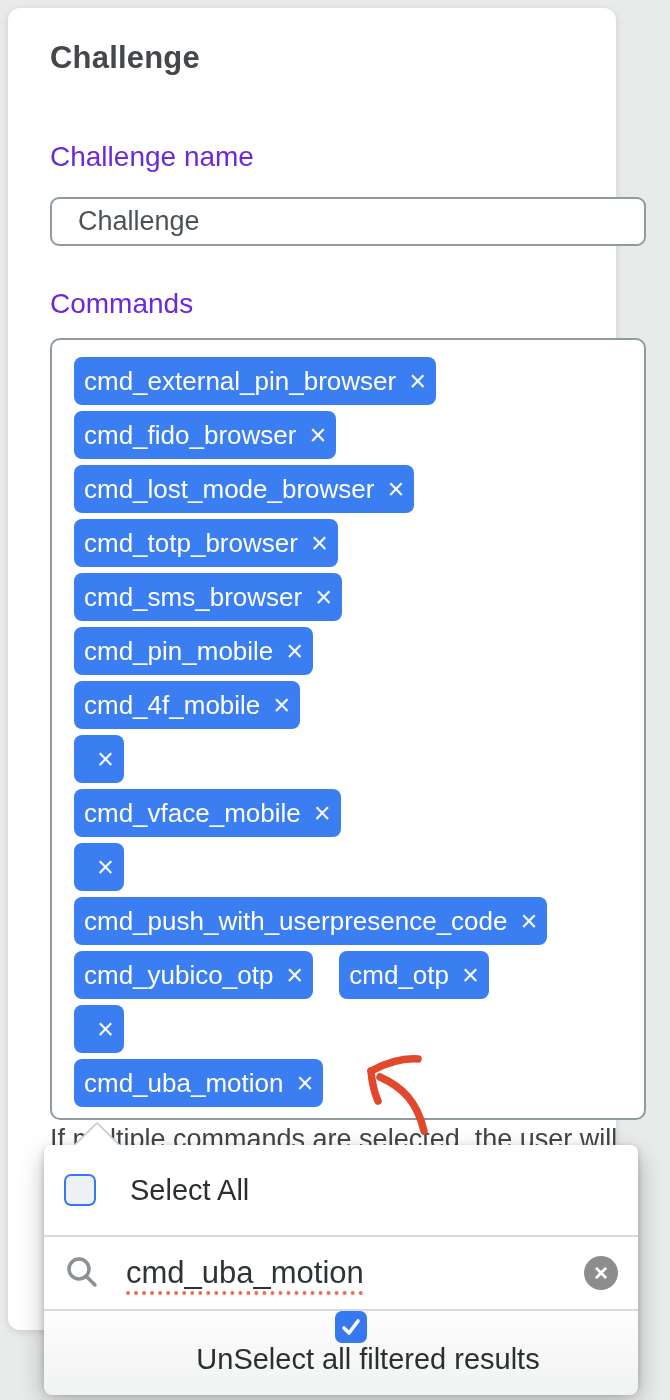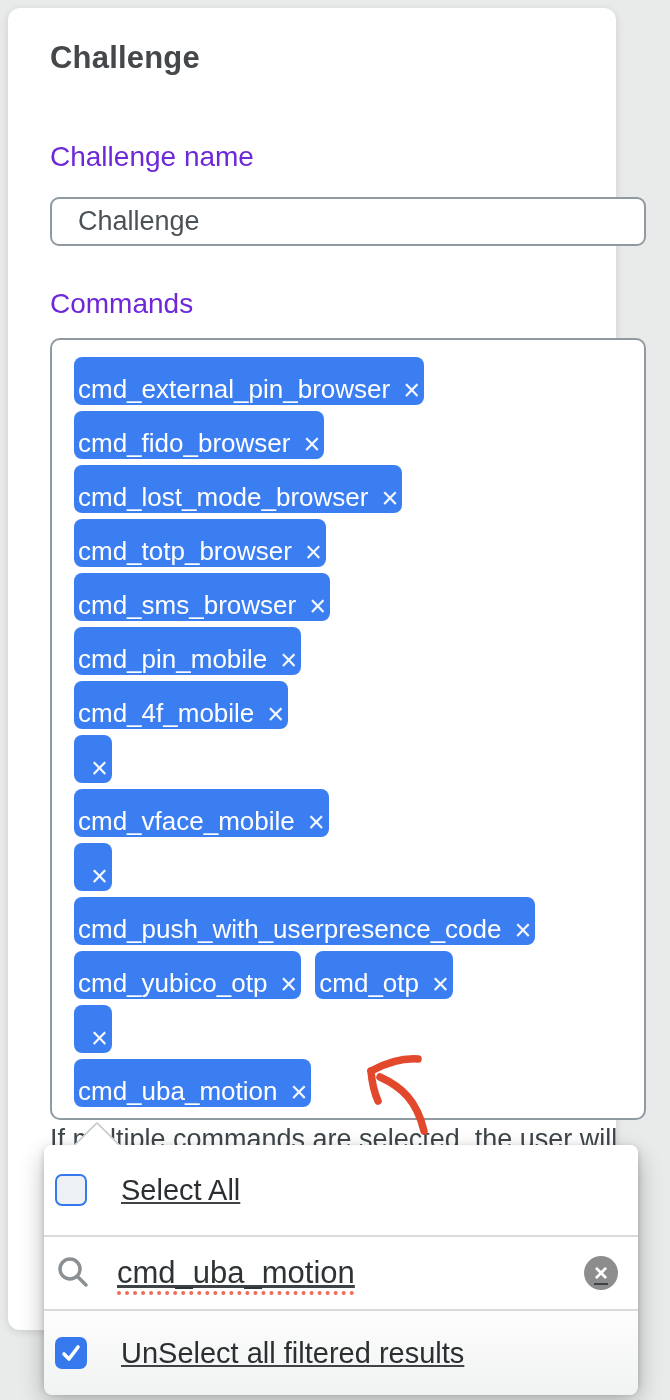--- a/index.html
+++ b/index.html
@@ -33,45 +33,45 @@
     display:flex;align-items:center;padding-left:26px;
     font-size:27px;color:#4b5257;background:#fff;
   }
   .commands-box{
     position:absolute;left:42px;top:330px;width:596px;height:782px;
     border:2px solid var(--border-gray);border-radius:10px;
     padding:17px 20px 0 22px;background:#fff;overflow:hidden;
   }
   .tag-row{white-space:nowrap;}
   .tag{
-    display:inline-flex;align-items:flex-end;height:48px;
+    display:inline-flex;align-items:center;height:48px;
     background:var(--tag-blue);color:#fff;border-radius:8px;
-    padding:0 4px;font-size:26px;margin:0 14px 6px 0;cursor:pointer;
+    padding:0 10px;font-size:26px;margin:0 26px 6px 0;cursor:pointer;
   }
   .tag .x{margin-left:13px;font-size:29px;line-height:1;opacity:.95;}
   .help-text{
     position:absolute;left:42px;top:1116px;width:604px;
     font-size:27px;color:#3f464a;white-space:nowrap;overflow:hidden;
   }
   .arrow-svg{position:absolute;left:0;top:0;pointer-events:none;}
   .dropdown{
     position:absolute;left:44px;top:1145px;width:594px;height:246px;
     background:#fff;border-radius:8px;
     box-shadow:0 10px 24px rgba(0,0,0,.28),0 2px 6px rgba(0,0,0,.18);
   }
   .caret{
     position:absolute;left:34px;top:-16px;width:38px;height:38px;
     background:#fff;transform:rotate(45deg);
     border-top:2px solid #c9ced1;border-left:2px solid #c9ced1;
     border-radius:3px 0 0 0;
   }
-  .drow{position:relative;display:flex;align-items:center;padding-left:11px;background:#fff;text-decoration:underline;}
+  .drow{position:relative;display:flex;align-items:center;padding-left:20px;background:#fff;}
   .drow.r1{height:90px;border-radius:8px 8px 0 0;}
   .drow.r2{height:72px;}
-  .drow.r3{height:84px;border-radius:0 0 8px 8px;background:linear-gradient(#fdfdfd,#f1f2f2);}
+  .drow.r3{height:84px;border-radius:0 0 8px 8px;background:linear-gradient(#fdfdfd,#f1f2f2);flex-direction:column;}
   .hdivider{height:2px;background:var(--divider);}
   .checkbox{
     width:32px;height:32px;border-radius:7px;flex:0 0 auto;
     border:2.5px solid var(--check-blue);background:#eef1f3;
     display:flex;align-items:center;justify-content:center;cursor:pointer;
   }
   .checkbox.checked{background:var(--check-blue);border-color:var(--check-blue);}
   .checkbox svg{display:none;}
   .checkbox.checked svg{display:block;}
   .opt-label{margin-left:34px;font-size:29px;color:var(--label-dark);}

